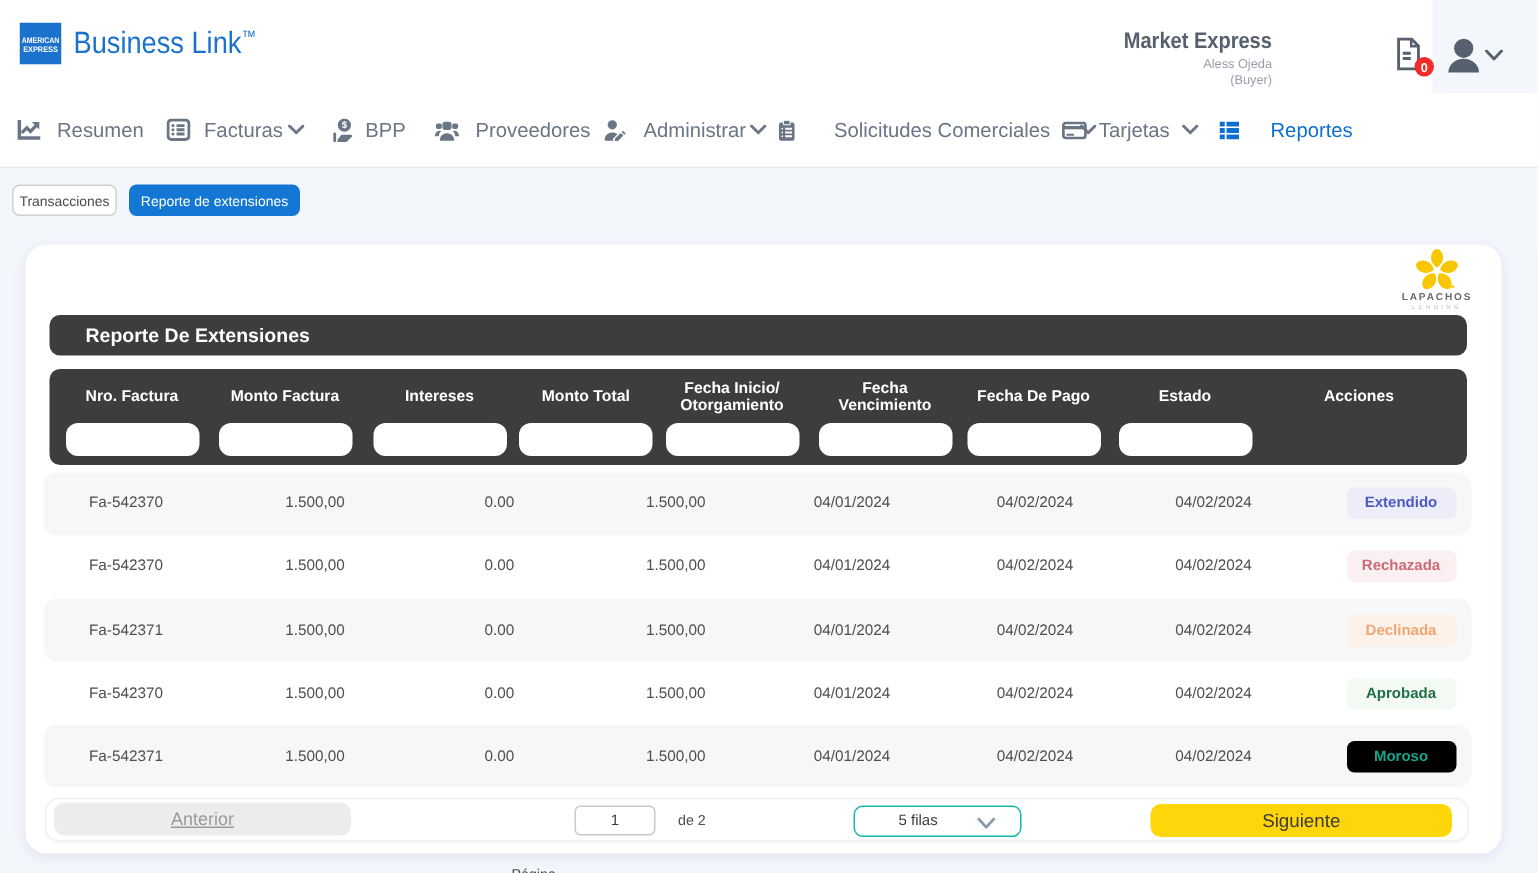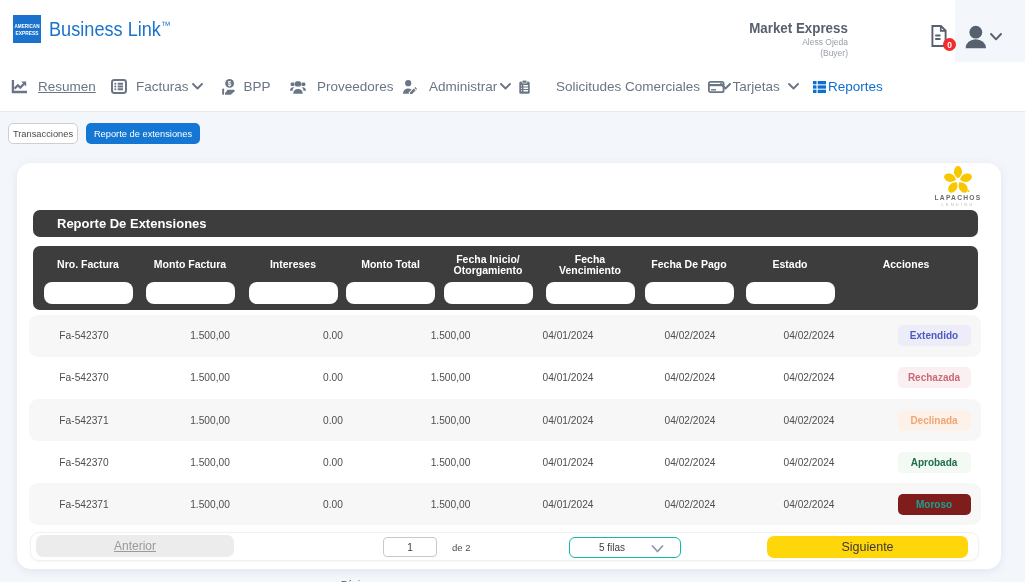--- a/index.html
+++ b/index.html
@@ -55,21 +55,21 @@
   <div class="abs" style="left:943px;top:38px;width:13px;height:13px;border-radius:50%;background:#f32b2b;color:#fff;font-size:8.5px;font-weight:bold;display:flex;align-items:center;justify-content:center;">0</div>
   <svg class="abs" style="left:965px;top:25px" width="22" height="24" viewBox="0 0 22 24">
     <circle cx="10.8" cy="7.2" r="6.4" fill="#57606e"></circle>
     <path d="M0.6 23.3 a10.2 9.1 0 0 1 20.4 0 Z" fill="#57606e"></path>
   </svg>
   <svg class="abs" style="left:990px;top:33px" width="12" height="8" viewBox="0 0 12 8">
     <path d="M1 1 L6 6.3 L11 1" fill="none" stroke="#57606e" stroke-width="1.9" stroke-linecap="round" stroke-linejoin="round"></path>
   </svg>
 </div>
 <div id="nav">
-  <div class="navitem" style="left:11px;gap:11px;text-decoration:underline;">
+  <div class="navitem" style="left:11px;gap:11px;">
     <svg width="16" height="14" viewBox="0 0 16 14">
         <path d="M1.9 0 V12 H16" fill="none" stroke="#6a7585" stroke-width="2.3"></path>
         <path d="M3.5 8.6 L6.9 5.2 L9.3 7.6 L13.6 3.3" fill="none" stroke="#6a7585" stroke-width="2.2" stroke-linejoin="miter"></path>
         <path d="M10.2 1.4 H15.2 V6.4 Z" fill="#6a7585"></path>
       </svg>
     <span>Resumen</span>
   </div>
   <div class="navitem" style="left:111px;gap:9px;">
     <svg width="16" height="15" viewBox="0 0 16 15">
         <rect x="1" y="1" width="14" height="13" rx="2.4" fill="none" stroke="#6a7585" stroke-width="2"></rect>
@@ -129,21 +129,21 @@
     <svg width="16.5" height="12" viewBox="0 0 16.5 12">
         <rect x="0.9" y="0.9" width="14.7" height="10.2" rx="1.7" fill="none" stroke="#6a7585" stroke-width="1.8"></rect>
         <rect x="0.9" y="3" width="14.7" height="2.2" fill="#6a7585"></rect>
         <path d="M3 8.8 H8" stroke="#6a7585" stroke-width="1.4"></path>
       </svg>
     <span>Tarjetas</span>
     <svg width="11" height="7" viewBox="0 0 11 7" style="margin-left:0px">
         <path d="M1 1 L5.5 5.5 L10 1" fill="none" stroke="#6a7585" stroke-width="1.9" stroke-linecap="round" stroke-linejoin="round"></path>
       </svg>
   </div>
-  <div class="navitem" style="left:813px;gap:2px;color:#0d6fce;">
+  <div class="navitem" style="left:813px;gap:21px;color:#0d6fce;">
     <svg width="13" height="12" viewBox="0 0 13 12">
         <rect x="0" y="0" width="3.5" height="3.3" fill="#0d6fce"></rect>
         <rect x="4.7" y="0" width="8.3" height="3.3" fill="#0d6fce"></rect>
         <rect x="0" y="4.35" width="3.5" height="3.3" fill="#0d6fce"></rect>
         <rect x="4.7" y="4.35" width="8.3" height="3.3" fill="#0d6fce"></rect>
         <rect x="0" y="8.7" width="3.5" height="3.3" fill="#0d6fce"></rect>
         <rect x="4.7" y="8.7" width="8.3" height="3.3" fill="#0d6fce"></rect>
       </svg>
     <span>Reportes</span>
   </div>
@@ -302,21 +302,21 @@
 </div>
 <div class="grid9 drow" style="top:483.4px">
   <div class="cell">Fa-542371</div>
     <div class="cell">1.500,00</div>
     <div class="cell">0.00</div>
     <div class="cell">1.500,00</div>
     <div class="cell">04/01/2024</div>
     <div class="cell">04/02/2024</div>
     <div class="cell">04/02/2024</div>
   <div class="cell">
-      <span class="badge" style="background:#7f1d1d;color:#17a38f">Moroso</span>
+      <span class="badge" style="background:#000000;color:#17a38f">Moroso</span>
     </div>
   <div class="cell">
       <span class="act">
         <svg width="13" height="12" viewBox="0 0 13 12">
           <rect x="2.9" y="0.2" width="1.8" height="2.6" fill="#5b96e8"></rect>
           <rect x="8.3" y="0.2" width="1.8" height="2.6" fill="#5b96e8"></rect>
           <rect x="1" y="1.8" width="11" height="9.4" rx="1.2" fill="none" stroke="#5b96e8" stroke-width="1.5"></rect>
           <rect x="0.8" y="1.8" width="11.4" height="2.7" fill="#5b96e8"></rect>
           <path d="M6.5 5.6 V9.6 M4.5 7.6 H8.5" stroke="#5b96e8" stroke-width="1.5"></path>
         </svg>

